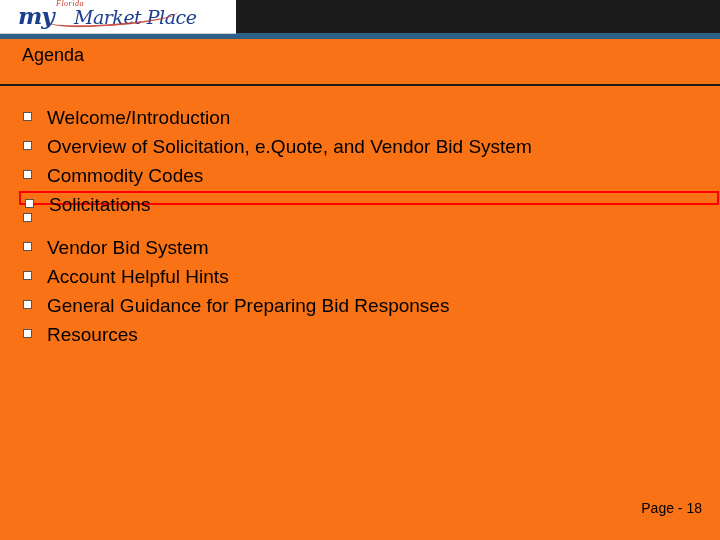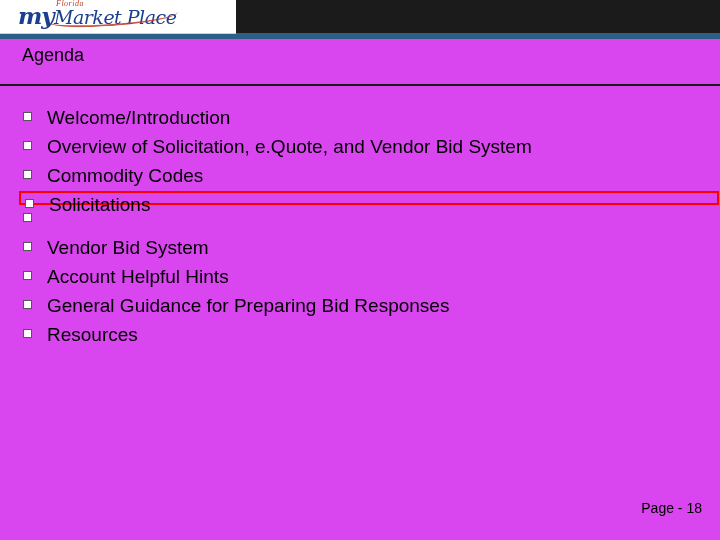--- a/index.html
+++ b/index.html
@@ -11,21 +11,21 @@
     height: 540px;
     background: #ffffff;
     font-family: "Liberation Sans", sans-serif;
     overflow: hidden;
     position: relative;
   }
   .slide {
     position: relative;
     width: 720px;
     height: 540px;
-    background: #d946ef;
+    background: #f97316;
   }
 
   
   .top-band {
     position: absolute;
     left: 0;
     top: 0;
     width: 720px;
     height: 33px;
     background: #1b1b1b;
@@ -78,20 +78,21 @@
   }
   .logo-market {
     position: absolute;
     left: 36px;
     top: 8px;
     font-family: "DejaVu Serif", serif;
     font-style: italic;
     font-size: 19px;
     color: #1a3f8f;
     letter-spacing: -0.5px;
+    padding-left: 20px;
   }
   .logo-swoosh {
     position: absolute;
     left: 30px;
     top: 10px;
     width: 130px;
     height: 16px;
     border-bottom: 2px solid #c0392b;
     border-radius: 0 0 60% 40%;
     transform: rotate(-3deg);

